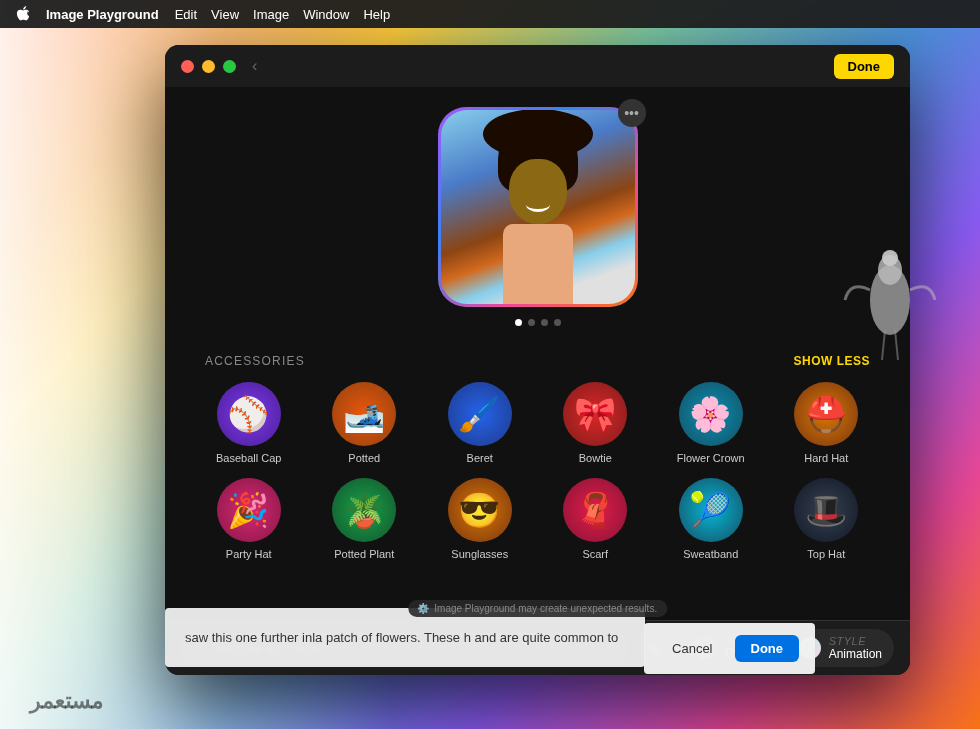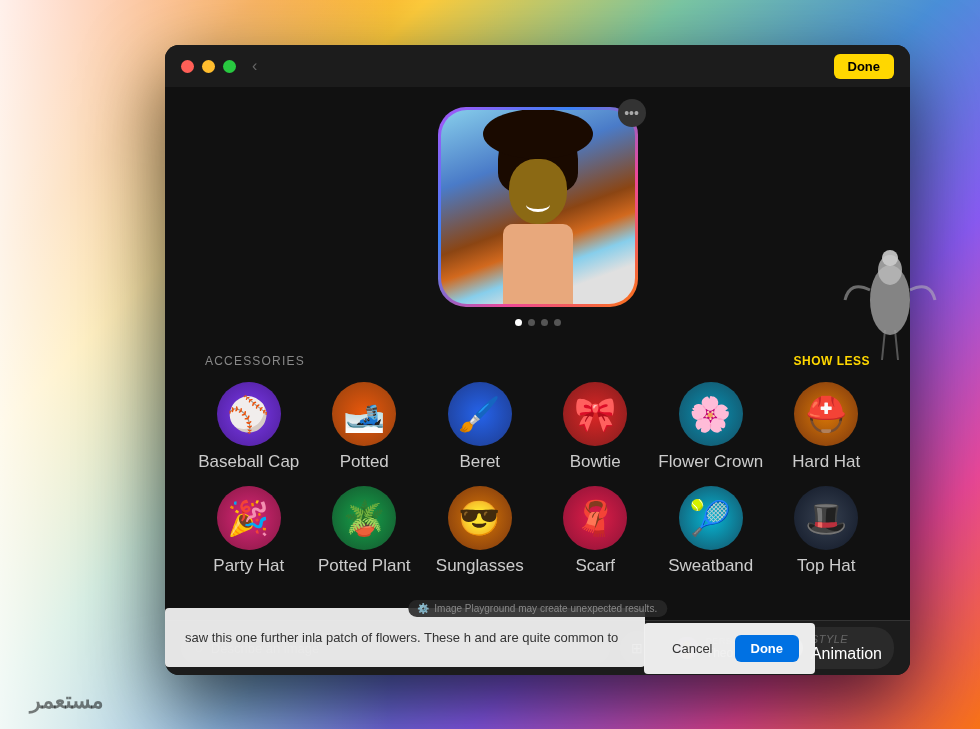--- a/index.html
+++ b/index.html
@@ -322,21 +322,21 @@
       width: 64px;
       height: 64px;
       border-radius: 50%;
       display: flex;
       align-items: center;
       justify-content: center;
       font-size: 34px;
     }
 
     .accessory-label {
-      font-size: 17px;
+      font-size: 11px;
       color: #ccc;
       text-align: center;
     }
 
     
     .bottom-toolbar {
       height: 55px;
       background: #1c1c1c;
       display: flex;
       align-items: center;
@@ -449,21 +449,21 @@
 
     .style-label {
       font-size: 11px;
       color: #666;
       text-transform: uppercase;
       letter-spacing: 0.5px;
       font-style: italic;
     }
 
     .style-name {
-      font-size: 16px;
+      font-size: 12px;
       color: #fff;
       font-weight: 500;
     }
 
     
     .background-text-area {
       position: absolute;
       bottom: 62px;
       left: 165px;
       width: 480px;
@@ -547,20 +547,36 @@
       background: linear-gradient(to right, rgba(255,255,255,0.9) 0%, transparent 100%);
     }
   </style>
 </head>
 <body>
 
 <div class="desktop">
 
   <div class="gradient-overlay-left"></div>
 
+  <div class="menubar">
+    <div class="menubar-apple">
+      <svg width="13" height="16" viewBox="0 0 13 16" fill="white">
+        <path d="M11.4 8.5c0-2.1 1.7-3.1 1.8-3.2-1-1.4-2.5-1.6-3-1.6-1.3-.1-2.5.7-3.1.7-.7 0-1.7-.7-2.8-.7C2.7 3.7.9 4.7.9 7.5c0 1.7.7 3.5 1.5 4.7.6 1 1.4 2.1 2.4 2.1s1.4-.6 2.6-.6c1.2 0 1.5.6 2.6.6 1 0 1.8-1.1 2.4-2.1.4-.7.7-1.3.9-2.1-2.2-.7-2.9-3.6-.9-5.6z"></path>
+        <path d="M9.6 1.7C10.1 1 10.4.2 10.3 0 9.5.1 8.5.6 7.9 1.4c-.5.6-.9 1.4-.8 2.2.8.1 1.9-.4 2.5-1.9z"></path>
+      </svg>
+    </div>
+    <div class="menubar-app-name">Image Playground</div>
+    <div class="menubar-items">
+      <span class="menubar-item">Edit</span>
+      <span class="menubar-item">View</span>
+      <span class="menubar-item">Image</span>
+      <span class="menubar-item">Window</span>
+      <span class="menubar-item">Help</span>
+    </div>
+  </div>
 
   <div class="app-window">
 
     <div class="titlebar">
       <div class="traffic-lights">
         <div class="traffic-light tl-red"></div>
         <div class="traffic-light tl-yellow"></div>
         <div class="traffic-light tl-green"></div>
       </div>
       <div class="back-btn">‹</div>

